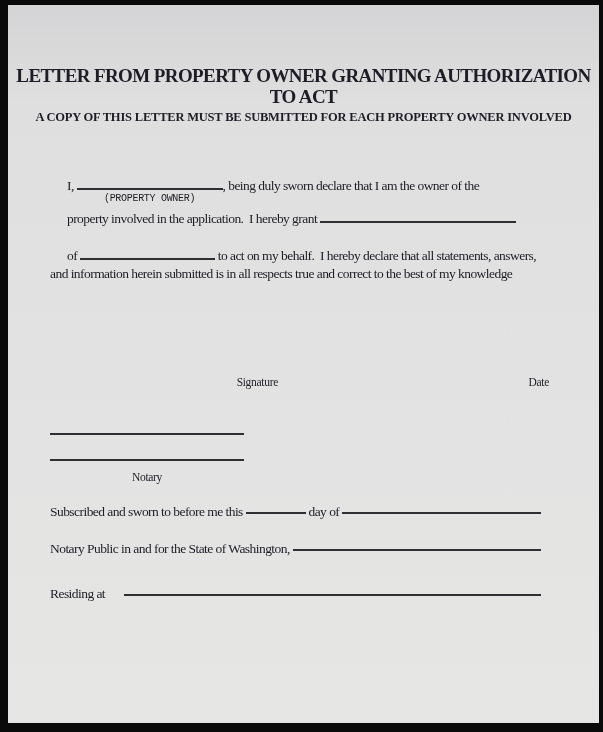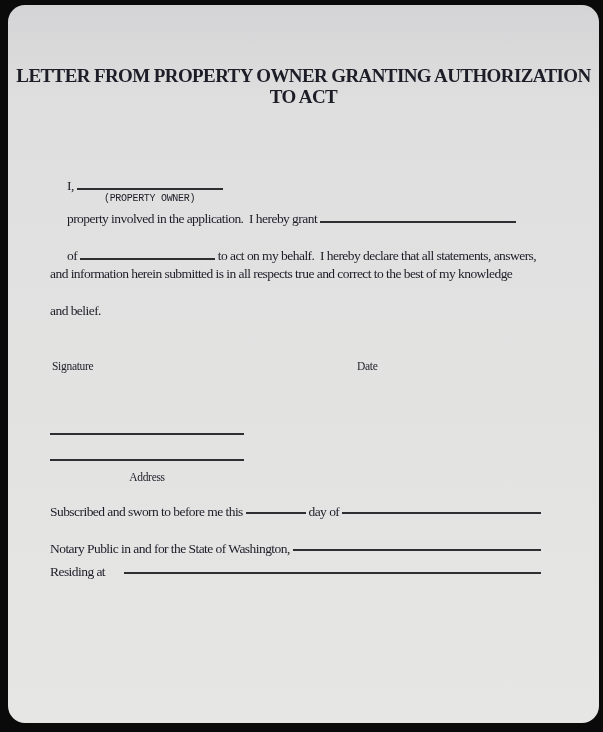--- a/index.html
+++ b/index.html
@@ -20,21 +20,20 @@
   .frame {
     width: 603px; height: 732px;
     background: var(--frame);
     padding: 5px 4px 9px 8px;
   }
   .paper {
     position: relative;
     width: 100%; height: 100%;
     background: linear-gradient(180deg, var(--paper-top) 0%, var(--paper) 14%, var(--paper-bottom) 100%);
     overflow: hidden;
-    border-radius: 17px;
   }
   .title-block {
     position: absolute; top: 60px; left: 0; right: 0;
     text-align: center;
   }
   .title-line {
     font-size: 19px; font-weight: bold; letter-spacing: -0.6px;
     line-height: 21px; white-space: pre-wrap;
   }
   .subtitle {
@@ -55,21 +54,21 @@
   .blank .caption {
     position: absolute; top: 13px; left: 0; right: 0;
     text-align: center;
     font-size: 10px; letter-spacing: -0.3px;
     white-space: nowrap;
   }
   .sig-row {
     position: absolute; top: 352px; left: 44px; right: 50px;
     display: flex; justify-content: space-between;
   }
-  .sig-col { display: flex; flex-direction: row; }
+  .sig-col { display: flex; flex-direction: column; align-items: flex-end; }
   .sig-col .fieldline {
     height: 16px;
     border-bottom: 2px solid var(--rule);
   }
   .under-label {
     text-align: center; font-size: 11.5px; letter-spacing: -0.3px;
     margin-top: 3px;
   }
   .addr-block { position: absolute; top: 414px; left: 42px; width: 194px; }
   .addr-block .fieldline {
@@ -89,66 +88,66 @@
 </style>
 </head>
 <body>
 
 <div class="frame">
   <div class="paper">
 
     <div class="title-block">
       <div class="title-line">LETTER FROM PROPERTY OWNER GRANTING AUTHORIZATION</div>
       <div class="title-line">TO ACT</div>
+      <div class="subtitle">A COPY OF THIS LETTER MUST BE SUBMITTED FOR EACH PROPERTY OWNER INVOLVED</div>
     </div>
 
     <div class="bodyline" style="top:155px;">
-      <span class="txt">I, </span><span class="blank" style="width:146px;font-family:Liberation Mono, monospace;"><span class="caption">(PROPERTY OWNER)</span></span>
+      <span class="txt">I, </span><span class="blank" style="width:146px;font-family:Liberation Mono, monospace;"><span class="caption">(PROPERTY OWNER)</span></span><span class="txt">, being duly sworn declare that I am the owner of the</span>
     </div>
 
     <div class="bodyline" style="top:188px;">
       <span class="txt">property involved in the application.  I hereby grant </span><span class="blank" style="width:196px;"></span>
     </div>
 
     <div class="bodyline" style="top:225px;">
       <span class="txt">of </span><span class="blank" style="width:135px;"></span><span class="txt"> to act on my behalf.  I hereby declare that all statements, answers,</span>
     </div>
 
     <div class="bodyline" style="top:260px;">and information herein submitted is in all respects true and correct to the best of my knowledge</div>
 
-    <div class="bodyline" style="top:297px;">and belief.</div>
 
     <div class="sig-row">
       <div class="sig-col" style="width:226px;">
         <div class="fieldline"></div>
         <div class="under-label">Signature</div>
       </div>
       <div class="sig-col" style="width:192px;">
         <div class="fieldline"></div>
         <div class="under-label">Date</div>
       </div>
     </div>
 
     <div class="addr-block">
       <div class="fieldline"></div>
       <div class="fieldline"></div>
-      <div class="under-label">Address</div>
+      <div class="under-label">Notary</div>
     </div>
 
     <div class="flexline" style="top:498px; height:17px;">
       <span class="txt">Subscribed and sworn to before me this </span>
         <span class="blank" style="width:60px;"></span>
         <span class="txt"> day of </span>
         <span class="blank grow"></span>
     </div>
 
     <div class="flexline" style="top:535px; height:17px;">
       <span class="txt">Notary Public in and for the State of Washington, </span>
         <span class="blank grow"></span>
     </div>
 
-    <div class="flexline" style="top:558px; height:17px;gap:16px;">
+    <div class="flexline" style="top:580px; height:17px;gap:16px;">
       <span class="txt">Residing at </span>
         <span class="blank grow"></span>
     </div>
 
   </div>
 </div>
 
 </body></html>

